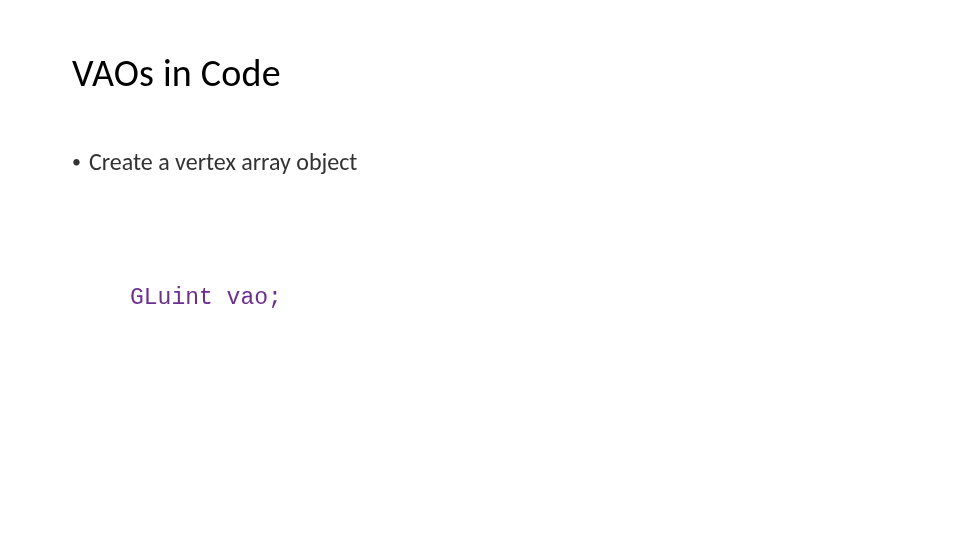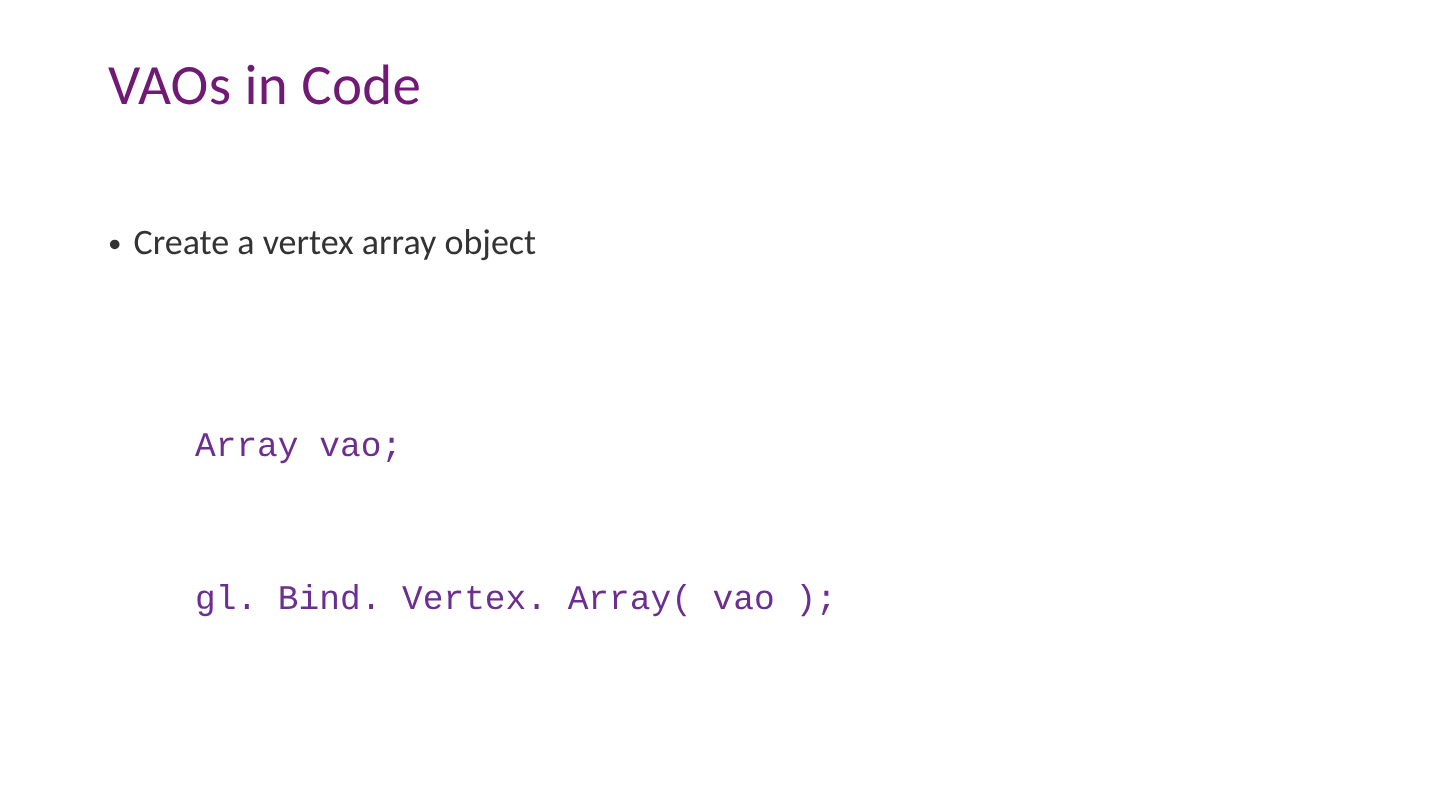--- a/index.html
+++ b/index.html
@@ -13,24 +13,24 @@
   }
   .slide {
     position: relative;
     width: 960px;
     height: 540px;
     box-sizing: border-box;
   }
   .title {
     position: absolute;
     left: 72px;
-    top: 34px;
+    top: 50px;
     font-size: 38px;
     font-weight: 400;
-    color: #701a75;
+    color: #000000;
     letter-spacing: 0.2px;
   }
   .bullet-row {
     position: absolute;
     left: 72px;
     top: 148px;
     font-size: 24px;
     color: #333333;
     display: flex;
     align-items: flex-start;
@@ -61,17 +61,16 @@
 <div class="slide">
 
   <div class="title">VAOs in Code</div>
 
   <div class="bullet-row">
     <span class="bullet-dot">•</span>
     <span class="bullet-text">Create a vertex array object</span>
   </div>
 
   <div class="code-block">
-    <div>Array vao;</div>
-    <div>gl. Bind. Vertex. Array( vao );</div>
+    <div>GLuint vao;</div>
   </div>
 
 </div>
 
 </body></html>

